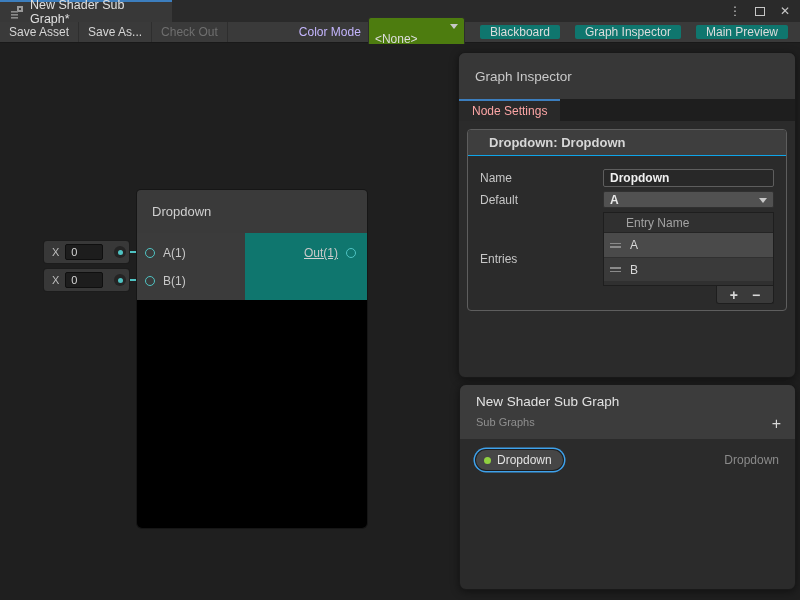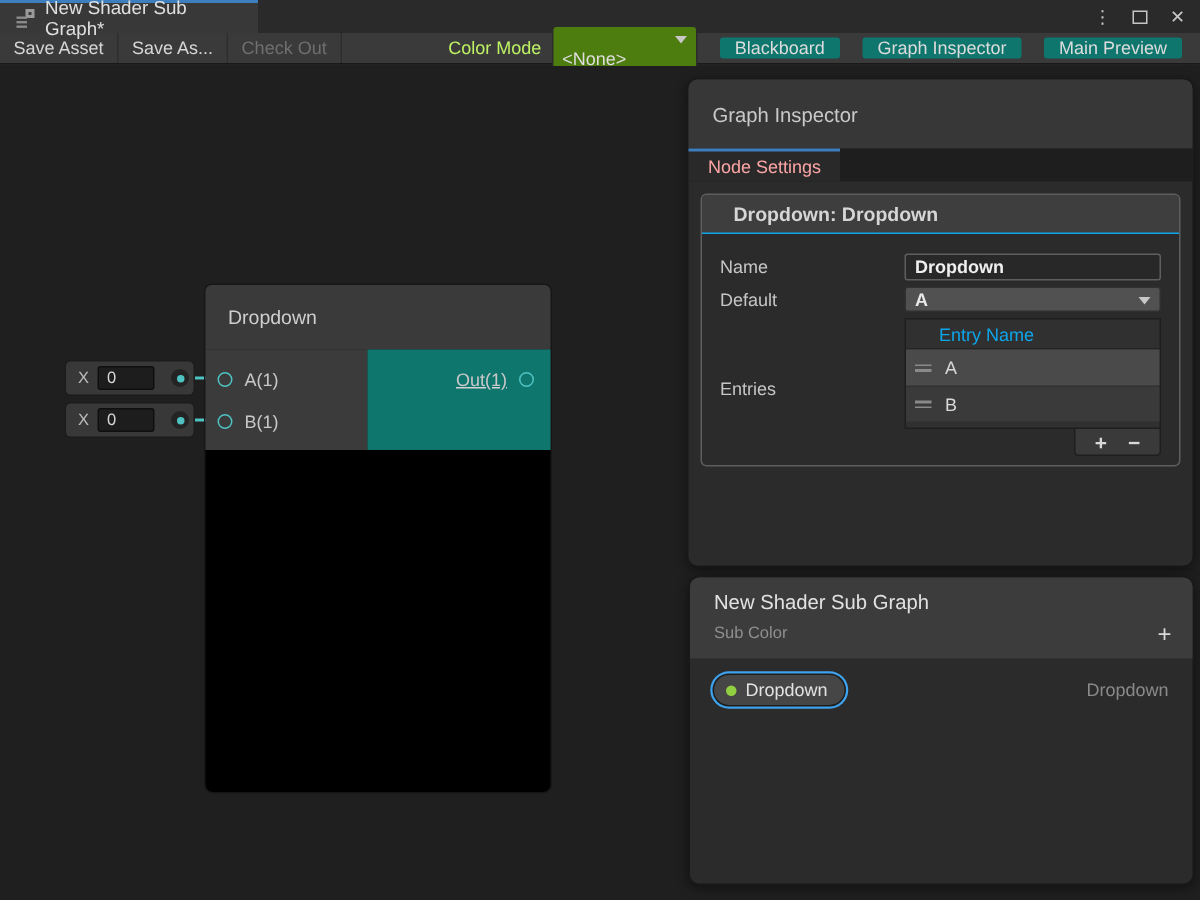--- a/index.html
+++ b/index.html
@@ -21,21 +21,21 @@
   .maximize-box { width:10px; height:9px; border:1.5px solid #c6c6c6; }
 
   
   .toolbar {
     height:21px; background:#3a3a3a; display:flex; align-items:stretch;
     border-bottom:1px solid #191919; font-size:12px; color:#d6d6d6;
   }
   .tb-btn { display:flex; align-items:center; padding:0 9px; border-right:1px solid #2e2e2e; cursor:default; }
   .tb-btn.disabled { color:#6f6f6f; }
   .cm-group { margin-left:auto; display:flex; align-items:center; gap:7px; padding-right:8px; }
-  .cm-label { color:#bef264; }
+  .cm-label { color:#c4b5fd; }
   .cm-dropdown {
     width:97px; height:16px; background:#4d7c0f; border:1px solid #2c2c2c; border-radius:3px;
     display:flex; align-items:flex-start; padding:14px 6px; color:#dedede; position:relative;
   }
   .cm-arrow { position:absolute; right:6px; top:6px; width:0; height:0;
     border-left:4px solid transparent; border-right:4px solid transparent; border-top:5px solid #c8c8c8; }
   .panel-toggle {
     display:flex; align-items:center; padding:0 10px; background:#0f766e;
     border-radius:2px; margin:1px 0 1px 8px; color:#dcdcdc;
   }
@@ -89,21 +89,21 @@
   .prop-label { width:123px; color:#c6c6c6; padding-top:2px; }
   .prop-field-wrap { flex:1; }
   .text-field { height:18px; background:#282828; border:1px solid #5e5e5e; border-radius:2px;
     display:flex; align-items:center; padding-left:6px; font-weight:bold; color:#efefef; }
   .dd-field { height:17px; background:#515151; border:1px solid #303030; border-radius:2px;
     display:flex; align-items:center; padding-left:6px; font-weight:bold; color:#e8e8e8; position:relative; }
   .dd-field .cm-arrow { top:6px; }
   .entries-row { align-items:center; margin-bottom:0; }
   .entry-list { border:1px solid #1e1e1e; background:#303030; }
   .entry-head { height:20px; display:flex; align-items:center; padding-left:22px;
-    color:#0ea5e9; border-bottom:1px solid #242424; }
+    color:#a3a3a3; border-bottom:1px solid #242424; }
   .entry-item { height:24px; display:flex; align-items:center; gap:9px; padding-left:6px; color:#d8d8d8; }
   .entry-item.selected { background:#4a4a4a; }
   .entry-item.normal { background:#3a3a3a; margin-top:1px; height:23px; }
   .entry-pad { height:4px; }
   .drag-handle { width:11px; display:flex; flex-direction:column; gap:2px; }
   .drag-handle i { display:block; height:1.5px; background:#8a8a8a; }
   .list-footer { width:58px; height:18px; margin-left:auto; background:#3a3a3a;
     border:1px solid #1e1e1e; border-top:none; border-radius:0 0 3px 3px;
     display:flex; align-items:center; justify-content:center; gap:14px; }
   .lf-btn { color:#d8d8d8; font-size:14px; font-weight:bold; line-height:1; }
@@ -252,21 +252,21 @@
           </div>
         </div>
       </div>
     </div>
   </div>
 </div>
 
 <div class="panel blackboard">
   <div class="bb-header">
     <div class="bb-title">New Shader Sub Graph</div>
-    <div class="bb-subtitle">Sub Color</div>
+    <div class="bb-subtitle">Sub Graphs</div>
     <span class="bb-add">+</span>
   </div>
   <div class="bb-body">
     <div class="bb-row">
       <span class="pill selected">
         <span class="pill-dot"></span>
         <span>Dropdown</span>
       </span>
       <span class="bb-type">Dropdown</span>
     </div>

